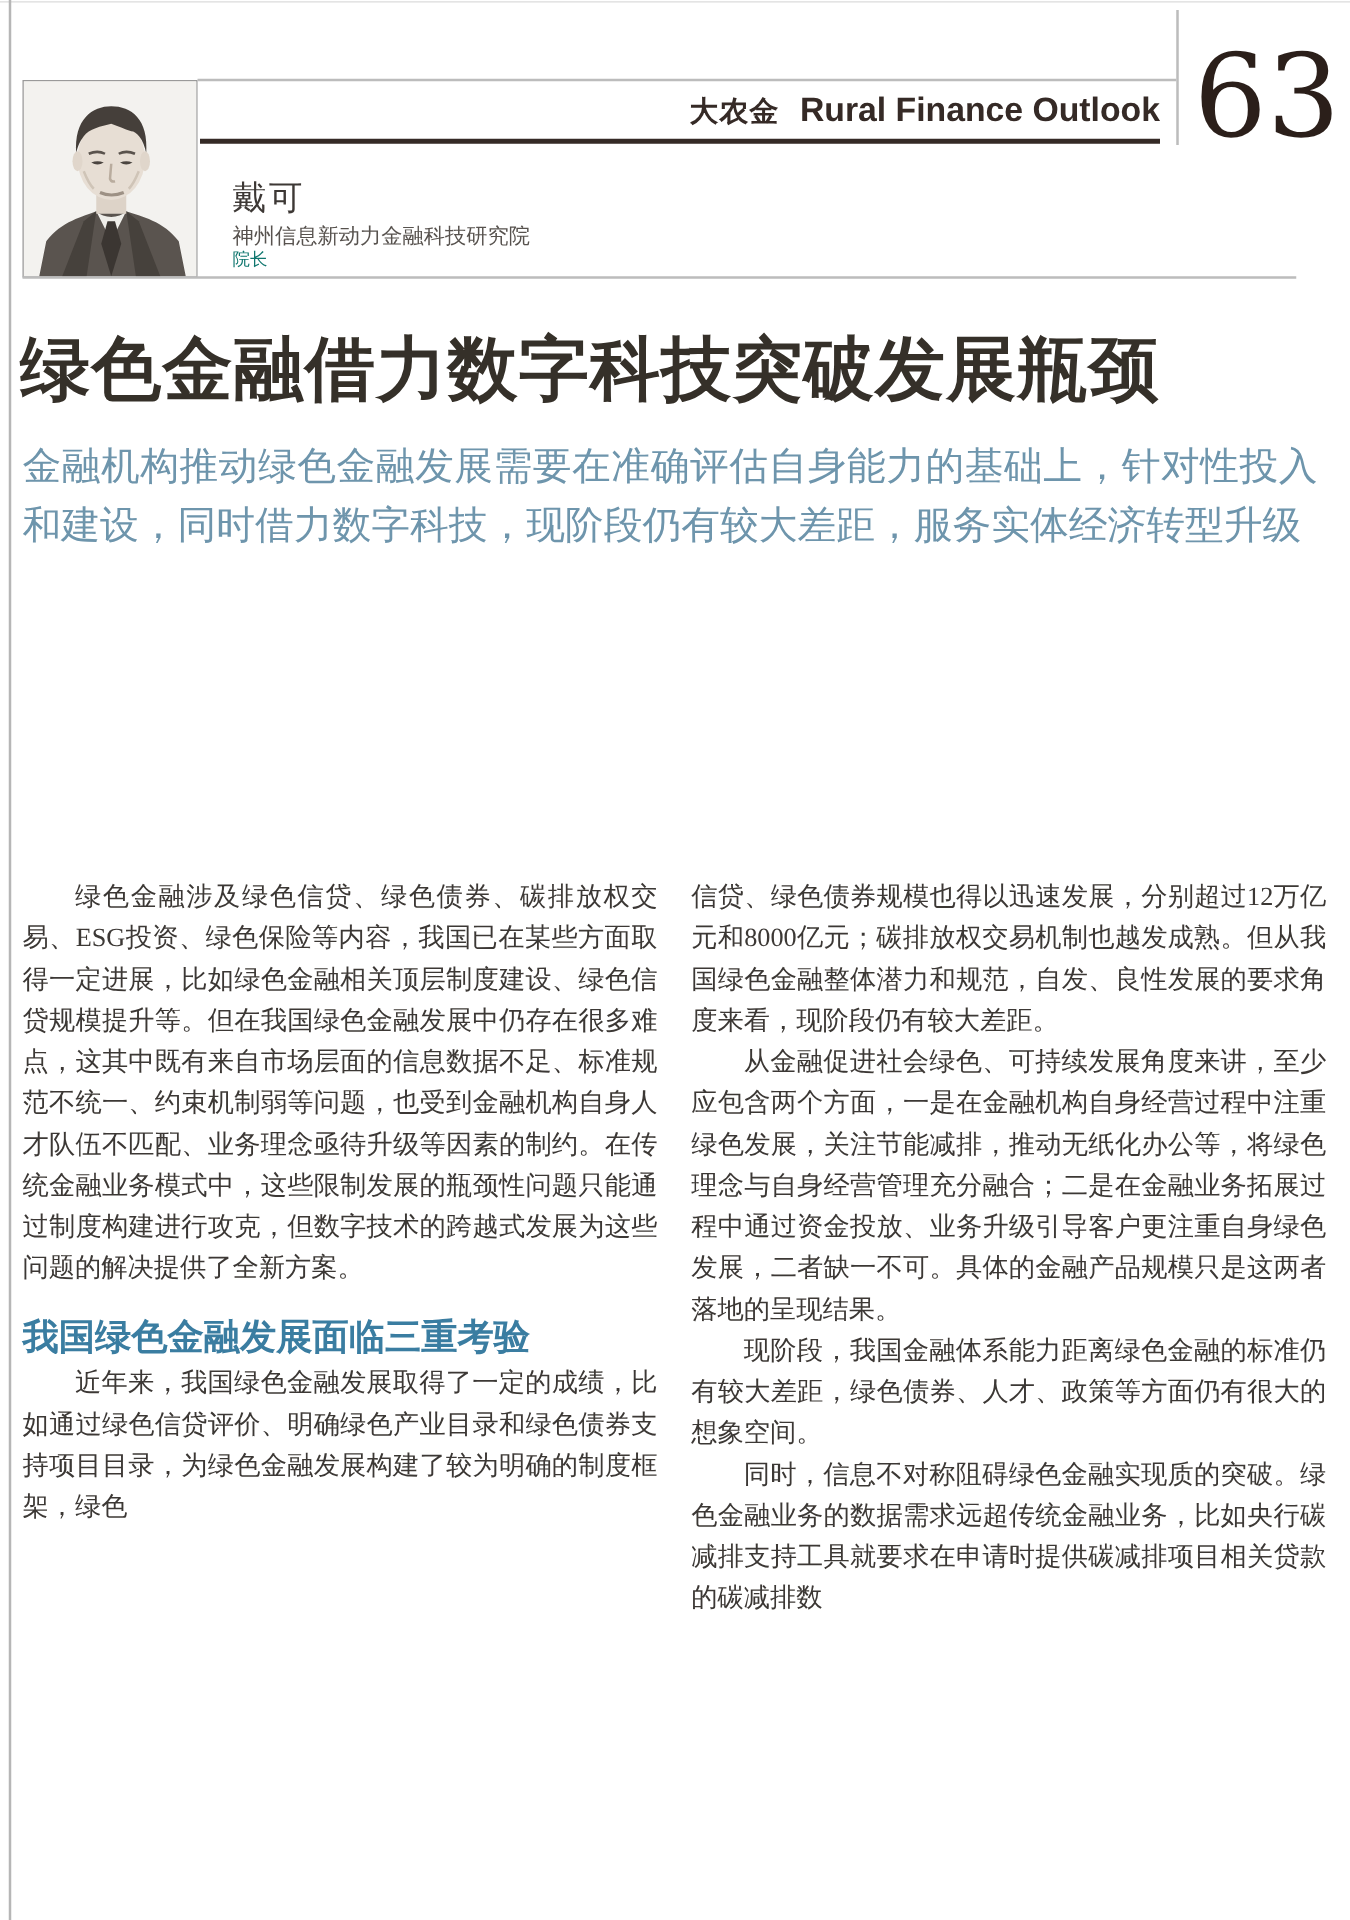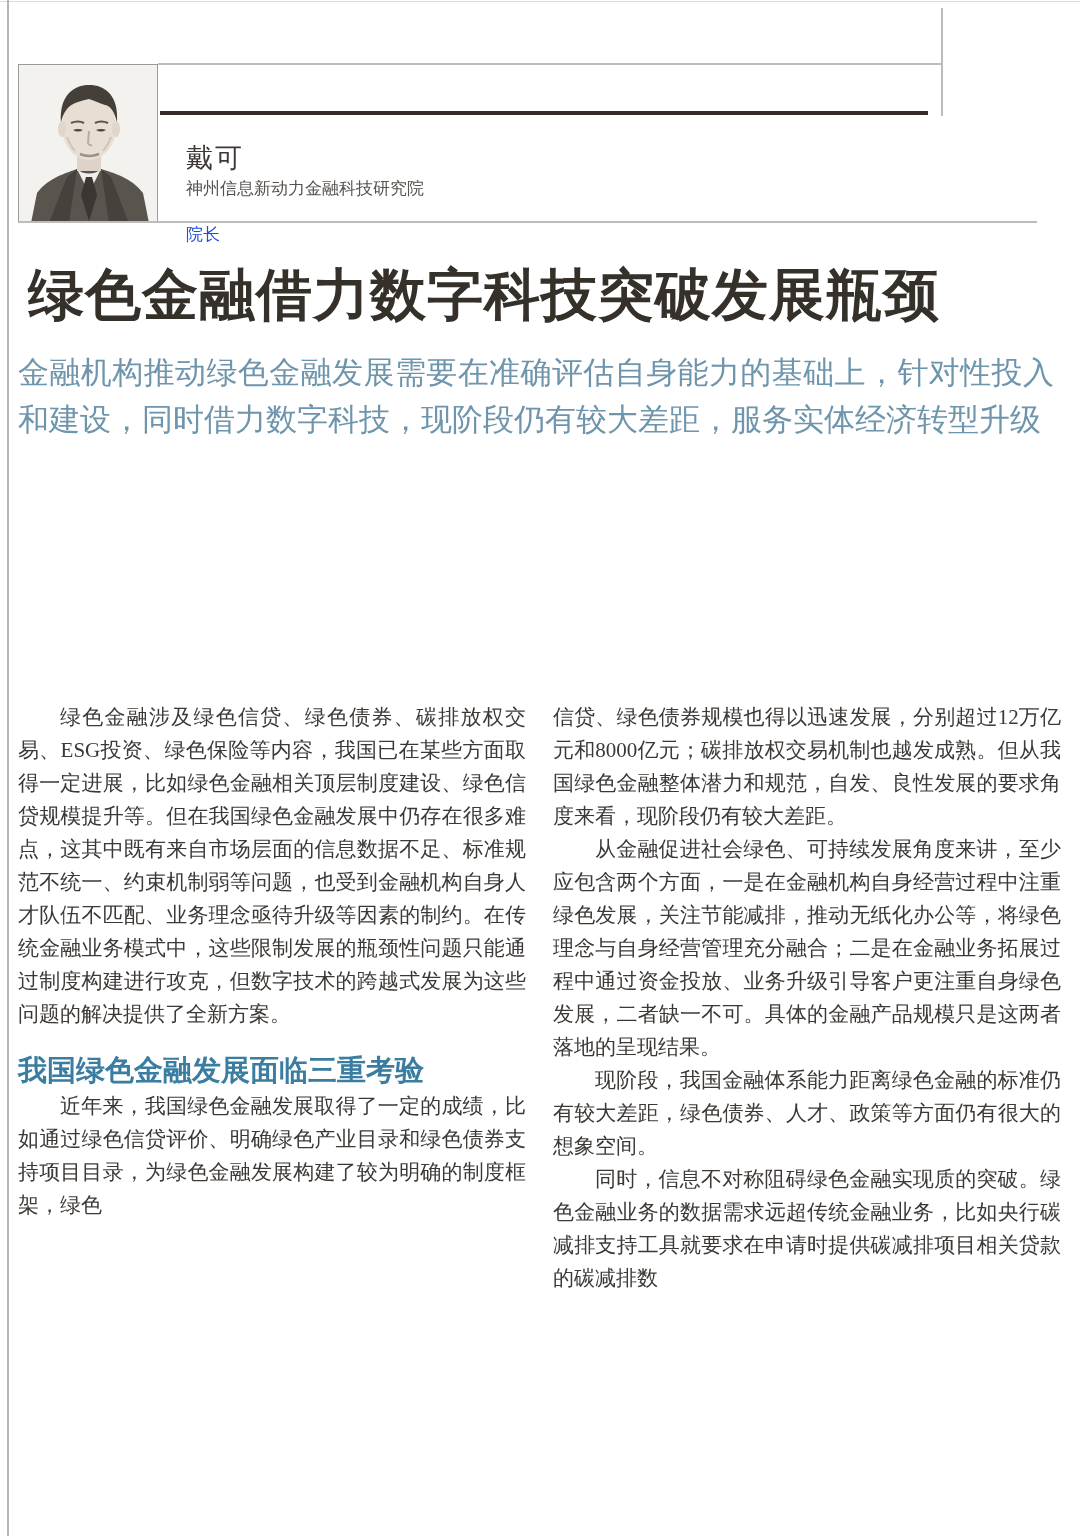--- a/index.html
+++ b/index.html
@@ -30,25 +30,25 @@
   .masthead .en { font-size:27px; font-weight:800; margin-left:12px; letter-spacing:0; }
 
   .page-num {
     position:absolute; left:955px; top:32px; width:110px;
     font-family:"DejaVu Serif","Liberation Serif",serif;
     font-size:92px; line-height:1; color:#2b1f1a; font-weight:500;
   }
 
   .author-name { position:absolute; left:186px; top:140px; font-size:27px; color:#3d3835; letter-spacing:2px; }
   .author-org  { position:absolute; left:186px; top:177px; font-size:17px; color:#57524e; }
-  .author-role { position:absolute; left:186px; top:199px; font-size:17px; color:#1d4ed8;margin-top:24px; }
+  .author-role { position:absolute; left:186px; top:199px; font-size:14px; color:#0f766e; }
 
   
   .headline {
-    position:absolute; left:28px; top:258px; width:1050px;
+    position:absolute; left:16px; top:258px; width:1050px;
     font-size:56px; font-weight:900; color:#353029; letter-spacing:1px;
     white-space:nowrap;
   }
   .lede {
     position:absolute; left:18px; top:349px; width:1036px;
     font-size:31px; line-height:47px; color:#6e95ac; text-align:justify;
   }
 
   
   .col {
@@ -98,22 +98,27 @@
       <path d="M77 65 Q82 63 87 65 Q82 68 77 65 Z" fill="#4b4540"></path>
 
       <path d="M70 66 L69 78 Q70 81 73 80" stroke="#b9ac9e" stroke-width="2" fill="none"></path>
       <path d="M61 89 Q70 93 80 89" stroke="#9d9185" stroke-width="2.5" fill="none"></path>
 
       <path d="M48 72 q4 10 8 14 M92 72 q-4 10 -8 14" stroke="#cfc4b7" stroke-width="2" fill="none"></path>
     </svg>
   </div>
 
   <div class="rule-thin-top"></div>
+  <div class="masthead">
+    <span class="cn">大农金</span>
+    <span class="en">Rural Finance Outlook</span>
+  </div>
   <div class="rule-dark"></div>
   <div class="rule-vert"></div>
+  <div class="page-num">63</div>
 
   <div class="author-name">戴可</div>
   <div class="author-org">神州信息新动力金融科技研究院</div>
   <div class="author-role">院长</div>
   <div class="rule-thin-bot"></div>
 
   <h1 class="headline">绿色金融借力数字科技突破发展瓶颈</h1>
   <div class="lede">金融机构推动绿色金融发展需要在准确评估自身能力的基础上，针对性投入和建设，同时借力数字科技，现阶段仍有较大差距，服务实体经济转型升级</div>
 
   <div class="col col-left">

